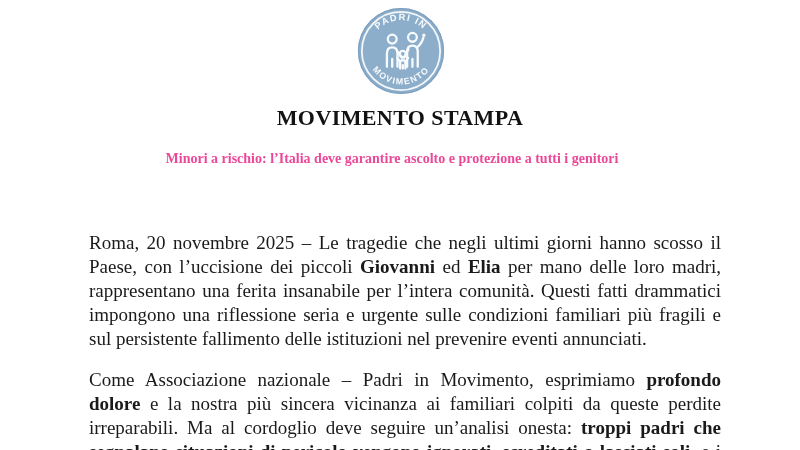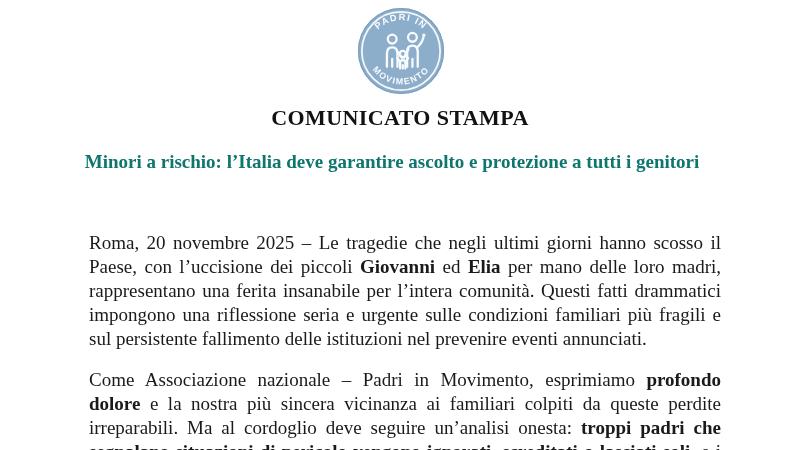--- a/index.html
+++ b/index.html
@@ -30,22 +30,22 @@
     letter-spacing: 0.4px;
     color: #121212;
   }
   .doc-subtitle {
     position: absolute;
     top: 151px;
     left: 14px;
     right: 30px;
     text-align: center;
     font-weight: 700;
-    font-size: 19px;
-    color: #0f766e;
+    font-size: 14px;
+    color: #ec4899;
   }
   .doc-body {
     position: absolute;
     top: 214px;
     left: 72px;
     width: 666px;
     font-size: 19px;
     line-height: 24px;
     text-align: justify;
     color: #1a1a1a;
@@ -96,21 +96,21 @@
 
       <circle cx="63" cy="34.5" r="5"></circle>
       <path d="M57,68 V51 Q57,43.8 63,43.8 Q69,43.8 69,51 V68"></path>
       <path d="M63,68 V59"></path>
       <path d="M58.5,48 Q55.5,53.5 53.5,57.5"></path>
       <path d="M68,46 Q73.5,42 75.5,34.5"></path>
       <circle cx="76" cy="32" r="1.8" stroke="none" fill="#f8fbfd"></circle>
     </g>
   </svg>
 
-  <div class="doc-title">COMUNICATO STAMPA</div>
+  <div class="doc-title">MOVIMENTO STAMPA</div>
 
   <div class="doc-subtitle">Minori a rischio: l’Italia deve garantire ascolto e protezione a tutti i genitori</div>
 
   <div class="doc-body">
       <p><span>Roma, 20 novembre 2025 – Le tragedie che negli ultimi giorni hanno scosso il Paese, con l’uccisione dei piccoli </span><b>Giovanni</b><span> ed </span><b>Elia</b><span> per mano delle loro madri, rappresentano una ferita insanabile per l’intera comunità. Questi fatti drammatici impongono una riflessione seria e urgente sulle condizioni familiari più fragili e sul persistente fallimento delle istituzioni nel prevenire eventi annunciati.</span></p>
       <p><span>Come Associazione nazionale – Padri in Movimento, esprimiamo </span><b>profondo dolore</b><span> e la nostra più sincera vicinanza ai familiari colpiti da queste perdite irreparabili. Ma al cordoglio deve seguire un’analisi onesta: </span><b>troppi padri che segnalano situazioni di pericolo vengono ignorati, screditati o lasciati soli</b><span>, e i segnali di allarme restano spesso inascoltati fino all’irreparabile.</span></p>
     </div>
 
 </div>
 

